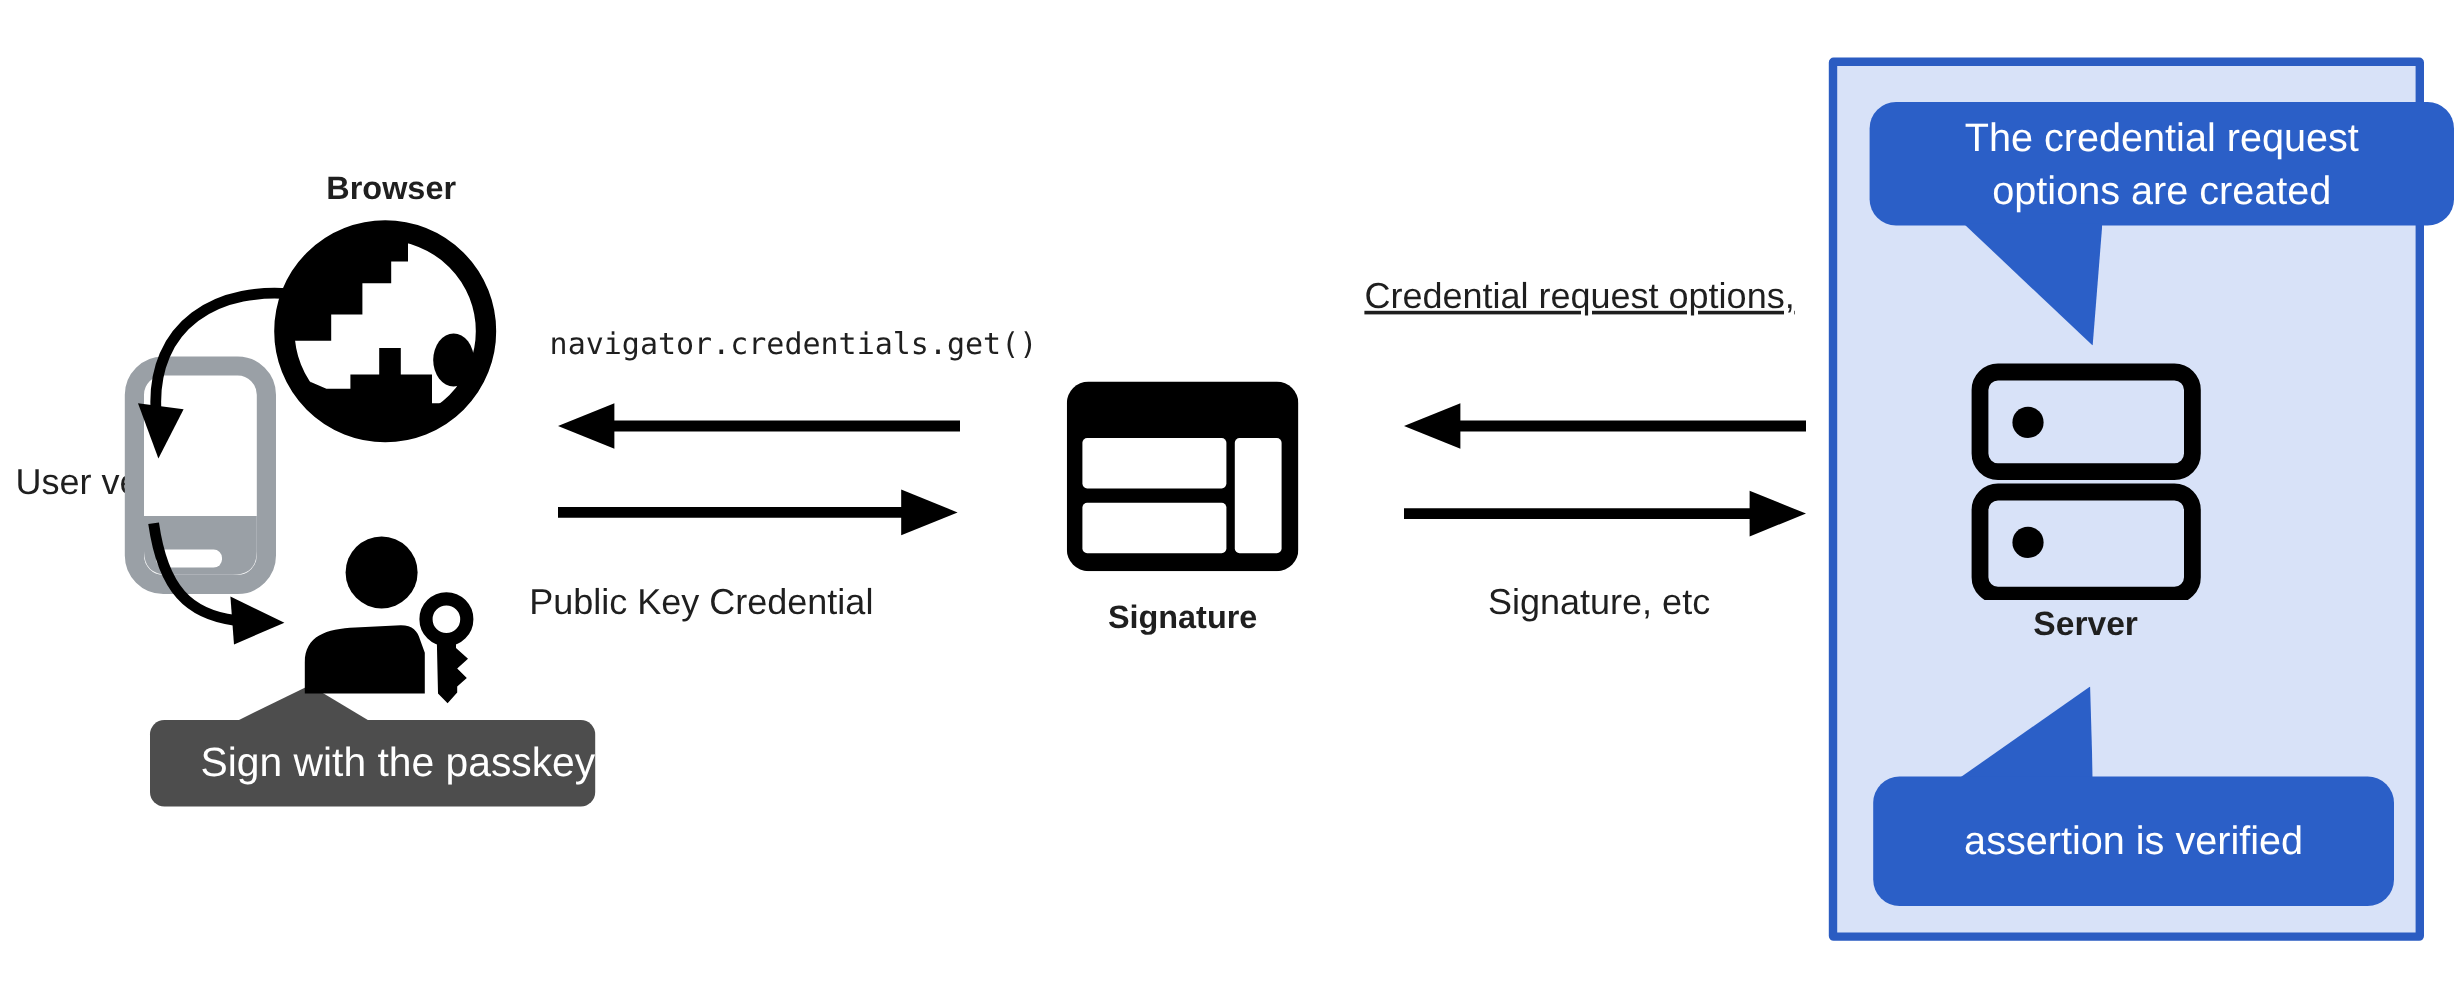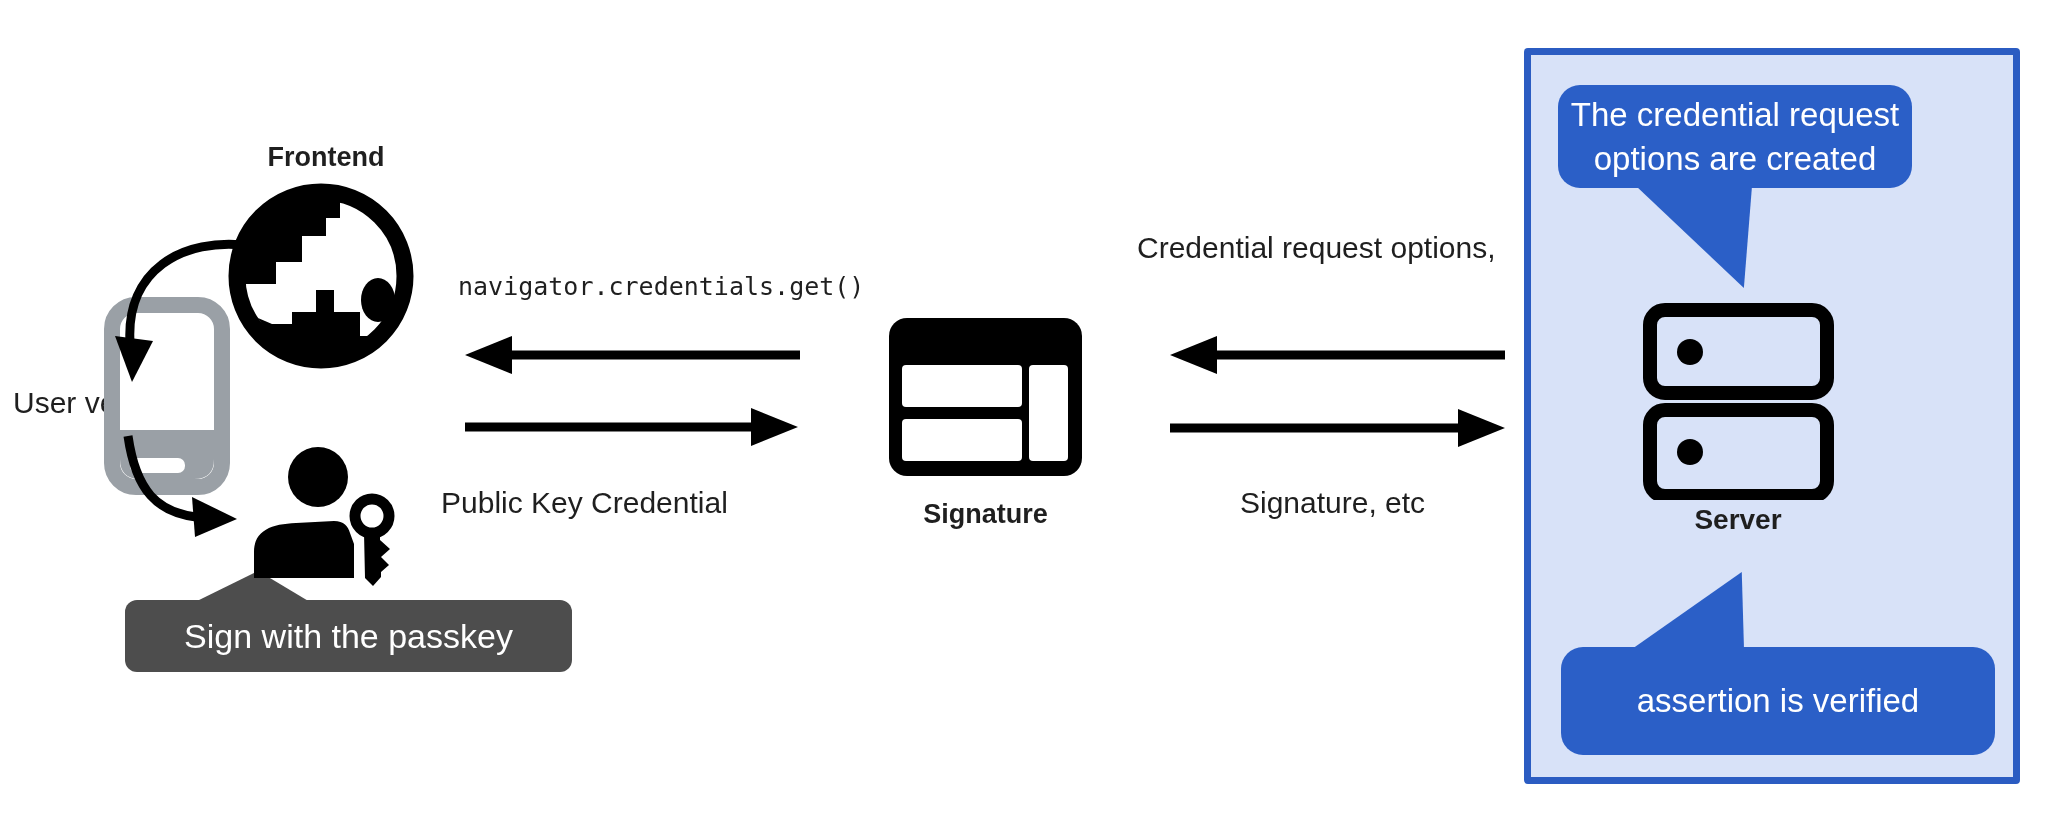--- a/index.html
+++ b/index.html
@@ -19,48 +19,48 @@
   .globe{left:228px;top:180px;z-index:2;}
   .phone{left:102px;top:296px;color:var(--phone-gray,#9aa0a6);z-index:1;}
   .user-verification{left:13px;top:386px;}
   .person{left:246px;top:438px;z-index:3;}
   .tooltip-pointer{
     left:195px;top:571px;width:115px;height:31px;z-index:2;
     background:var(--tooltip-gray,#4d4d4d);
     clip-path:polygon(55% 0,0 100%,100% 100%);
   }
   .tooltip{
-    left:125px;top:600px;width:447px;height:72px;border-radius:12px;
+    left:125px;top:600px;width:371px;height:72px;border-radius:12px;
     background:var(--tooltip-gray,#4d4d4d);color:var(--white,#fff);
-    display:flex;align-items:center;justify-content:center;
+    display:flex;align-items:center;justify-content:flex-end;
     font-size:34px;z-index:2;
   }
 
   
   .nav-call{left:458px;top:272px;}
   .public-key{left:441px;top:486px;}
   .frontend-icon{left:889px;top:318px;}
   .frontend-label{left:889px;top:499px;width:193px;}
 
   
-  .cred-request{left:1137px;top:228px;}
+  .cred-request{left:1137px;top:228px;text-decoration:underline;}
   .signature{left:1240px;top:486px;}
 
   
   .panel{
     left:1524px;top:48px;width:496px;height:736px;box-sizing:border-box;
     background:var(--panel-fill,#d8e2f8);
     border:7px solid var(--panel-border,#2b5cc2);border-radius:4px;
   }
   .bubble{
     background:var(--accent-blue,#2b5fc7);color:var(--white,#fff);
     border-radius:22px;font-size:33px;line-height:44px;text-align:center;
     display:flex;flex-direction:column;justify-content:center;
   }
-  .bubble-top{left:1558px;top:85px;width:354px;height:103px;}
+  .bubble-top{left:1558px;top:85px;width:487px;height:103px;}
   .bubble-top-tail{
     left:1636px;top:186px;width:116px;height:102px;
     background:var(--accent-blue,#2b5fc7);
     clip-path:polygon(0 0,100% 0,93% 100%);
   }
   .bubble-bottom{left:1561px;top:647px;width:434px;height:108px;}
   .bubble-bottom-tail{
     left:1632px;top:572px;width:112px;height:77px;
     background:var(--accent-blue,#2b5fc7);
     clip-path:polygon(0 100%,100% 100%,98% 0);
@@ -68,21 +68,21 @@
   .server-icon{left:1640px;top:300px;}
   .server-label{left:1640px;top:504px;width:196px;font-size:28px;}
 
   .arrows{left:0;top:0;pointer-events:none;z-index:4;}
 </style>
 </head>
 <body>
 
 <div class="canvas">
 
-  <div class="lbl lbl-bold abs browser-label">Frontend</div>
+  <div class="lbl lbl-bold abs browser-label">Browser</div>
 
   <svg class="abs phone" width="128" height="200" viewBox="0 0 128 200">
     <rect x="10" y="9" width="110" height="182" rx="24" fill="#ffffff" stroke="currentColor" stroke-width="16"></rect>
     <path d="M18 134 h94 v29 q0 20 -20 20 h-54 q-20 0 -20 -20 z" fill="currentColor"></path>
     <rect x="28" y="162" width="55" height="15" rx="7" fill="#ffffff"></rect>
   </svg>
 
   <svg class="abs globe" width="186" height="192" viewBox="0 0 186 192">
     <circle cx="93" cy="96" r="84" fill="#ffffff" stroke="#000000" stroke-width="17"></circle>
     <path fill="#000000" d="M93 12 A84 84 0 0 0 11 82 L11 104 L48 104 L48 82 L74 82 L74 56 L98 56 L98 38 L112 38 L112 14 A84 84 0 0 0 93 12 Z"></path>

